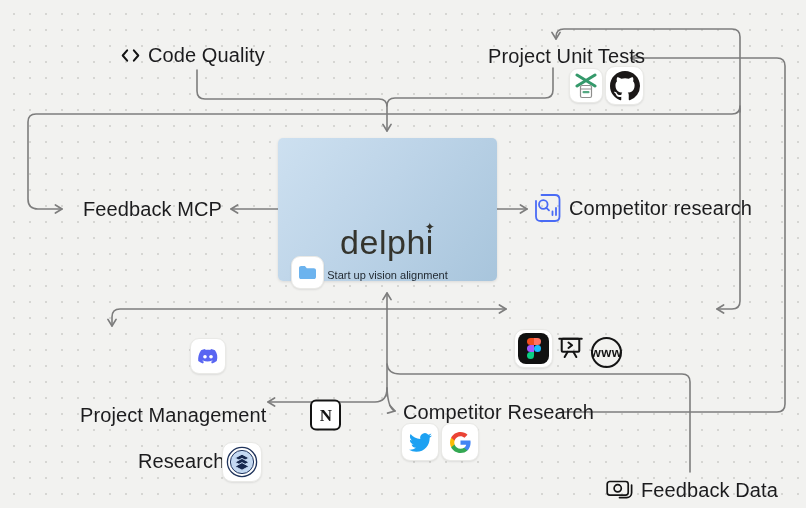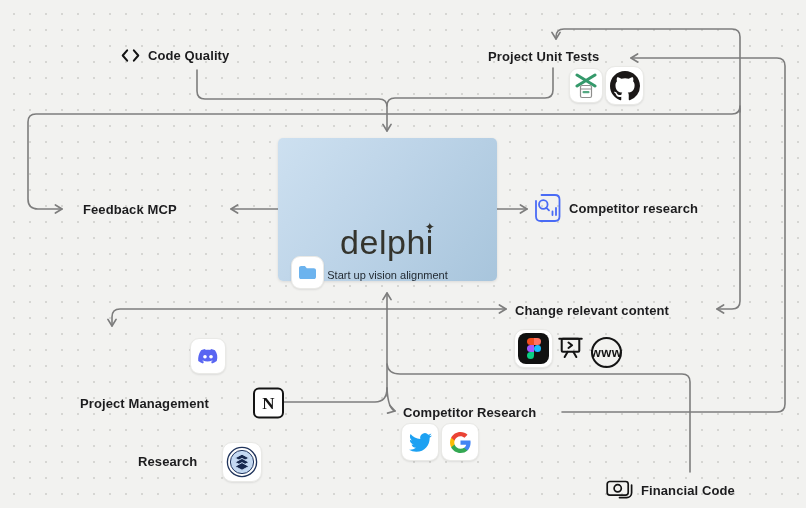--- a/index.html
+++ b/index.html
@@ -6,21 +6,21 @@
   .stage{
     position:relative;width:806px;height:508px;overflow:hidden;
     background-color:#f2f2f0;
     background-image:radial-gradient(circle,#d6d6d3 1.1px,transparent 1.1px);
     background-size:16px 16px;background-position:6px 6px;
     font-family:"Liberation Sans",sans-serif;
   }
   svg.wires{position:absolute;left:0;top:0;z-index:1;}
   svg.wires path.edge{fill:none;stroke:#7d7d7d;stroke-width:1.6;stroke-linecap:round;stroke-linejoin:round;}
   .node{position:absolute;display:flex;align-items:center;gap:8px;transform:translateY(-50%);z-index:3;white-space:nowrap;}
-  .lbl{font-size:13px;font-weight:700;color:#1c1c1e;letter-spacing:.1px;}
+  .lbl{font-size:20px;font-weight:400;color:#1c1c1e;letter-spacing:.1px;}
   .nicon{display:inline-flex;align-items:center;justify-content:center;}
   .tile{position:absolute;z-index:3;background:#fff;border:1px solid #e9e9e6;border-radius:9px;
         box-shadow:0 1px 2px rgba(0,0,0,.09);display:flex;align-items:center;justify-content:center;}
   .card{
     position:absolute;left:278px;top:138px;width:219px;height:143px;z-index:2;
     background:linear-gradient(128deg,#cde0f0 0%,#bdd4e8 45%,#a8c5dc 100%);
     border-radius:5px;box-shadow:0 1px 3px rgba(0,0,0,.10);
     display:flex;flex-direction:column;align-items:center;justify-content:flex-end;padding-top:30px;box-sizing:border-box;
   }
   .logo-row{display:flex;align-items:flex-start;}
@@ -115,23 +115,20 @@
       <svg width="27" height="30" viewBox="0 0 27 30" fill="none" stroke="#4a6bf5" stroke-width="1.8" stroke-linecap="round" stroke-linejoin="round">
         <path d="M7.5 2 H21 C23.8 2 25.5 3.7 25.5 6.5 V23.5 C25.5 26.3 23.8 28 21 28 H6.5 C3.7 28 2 26.3 2 23.5 V8"></path>
         <circle cx="9.3" cy="11.5" r="4.3"></circle>
         <path d="M12.4 14.8 L15 17.4"></path>
         <path d="M18.5 22 V18.5 M22 22 V15"></path>
       </svg>
     </span>
     <span class="lbl">Competitor research</span>
   </div>
 
-  <div class="node" style="left:515px;top:310px;">
-    <span class="lbl">Change relevant content</span>
-  </div>
   <div class="tile" style="left:514px;top:329px;width:37px;height:37px;border-radius:10px;">
     <span class="figma-inner">
       <svg width="14" height="21" viewBox="0 0 12 18">
         <path d="M6 0 H3 A3 3 0 0 0 3 6 H6 Z" fill="#F24E1E"></path>
         <path d="M6 0 H9 A3 3 0 0 1 9 6 H6 Z" fill="#FF7262"></path>
         <path d="M6 6 H3 A3 3 0 0 0 3 12 H6 Z" fill="#A259FF"></path>
         <circle cx="9" cy="9" r="3" fill="#1ABCFE"></circle>
         <path d="M6 12 H3 A3 3 0 1 0 6 15 Z" fill="#0ACF83"></path>
       </svg>
     </span>
@@ -149,21 +146,21 @@
   </span>
 
   <div class="tile" style="left:190px;top:338px;width:34px;height:34px;">
     <svg width="22" height="17" viewBox="0 0 24 18">
       <path fill="#5865F2" d="M19.6 2.2 C18.2 1.5 16.7 1.1 15.1 0.9 l-.5 1 c-1.7-.3-3.5-.3-5.2 0 l-.5-1 C7.3 1.1 5.8 1.5 4.4 2.2 1.7 6.2 1 10.1 1.35 13.9 c1.8 1.35 3.5 2.2 5.2 2.7 l1.1-1.8 c-.6-.2-1.2-.5-1.7-.9 l.4-.5 c3.3 1.5 6.9 1.5 10.2 0 l.4.5 c-.5.4-1.1.7-1.7.9 l1.1 1.8 c1.7-.5 3.4-1.35 5.2-2.7 C22.9 9.6 22.1 5.7 19.6 2.2 Z"></path>
       <circle cx="8.7" cy="9.3" r="2" fill="#fff"></circle>
       <circle cx="15.3" cy="9.3" r="2" fill="#fff"></circle>
     </svg>
   </div>
 
-  <div class="node" style="left:80px;top:403px;gap:44px;">
+  <div class="node" style="left:80px;top:415px;gap:44px;">
     <span class="lbl">Project Management</span>
     <span class="notion-box">
       <b>N</b>
     </span>
   </div>
 
   <div class="node" style="left:138px;top:461px;">
     <span class="lbl">Research</span>
   </div>
   <div class="tile" style="left:222px;top:442px;width:38px;height:38px;border-radius:10px;">
@@ -196,16 +193,16 @@
   </div>
 
   <div class="node" style="left:606px;top:490px;">
     <span class="nicon">
       <svg width="27" height="21" viewBox="0 0 27 21" fill="none" stroke="#141414" stroke-width="1.7" stroke-linecap="round" stroke-linejoin="round">
         <rect x="1.2" y="2" width="21" height="13.6" rx="2.6"></rect>
         <circle cx="11.7" cy="8.8" r="3.6"></circle>
         <path d="M25.6 5.5 V13.2 C25.6 15.9 23.4 18.1 20.7 18.1 H13.5"></path>
       </svg>
     </span>
-    <span class="lbl">Financial Code</span>
+    <span class="lbl">Feedback Data</span>
   </div>
 
 </div>
 
 </body></html>

